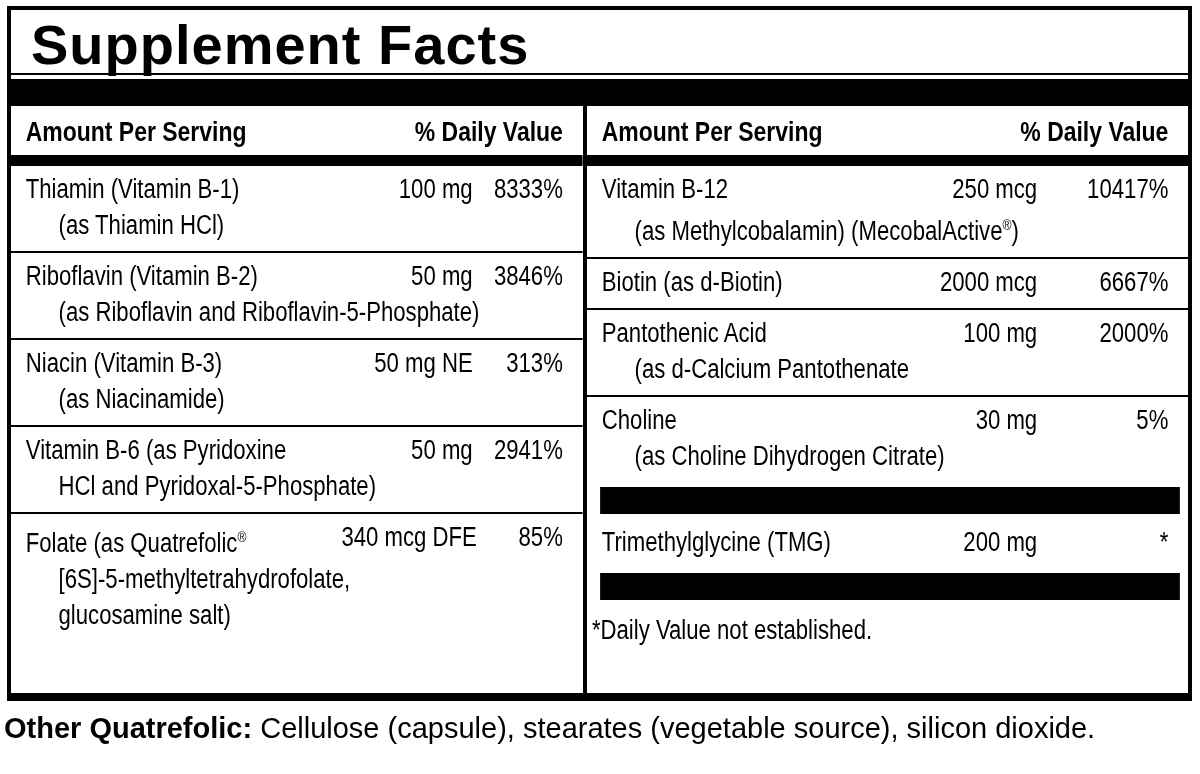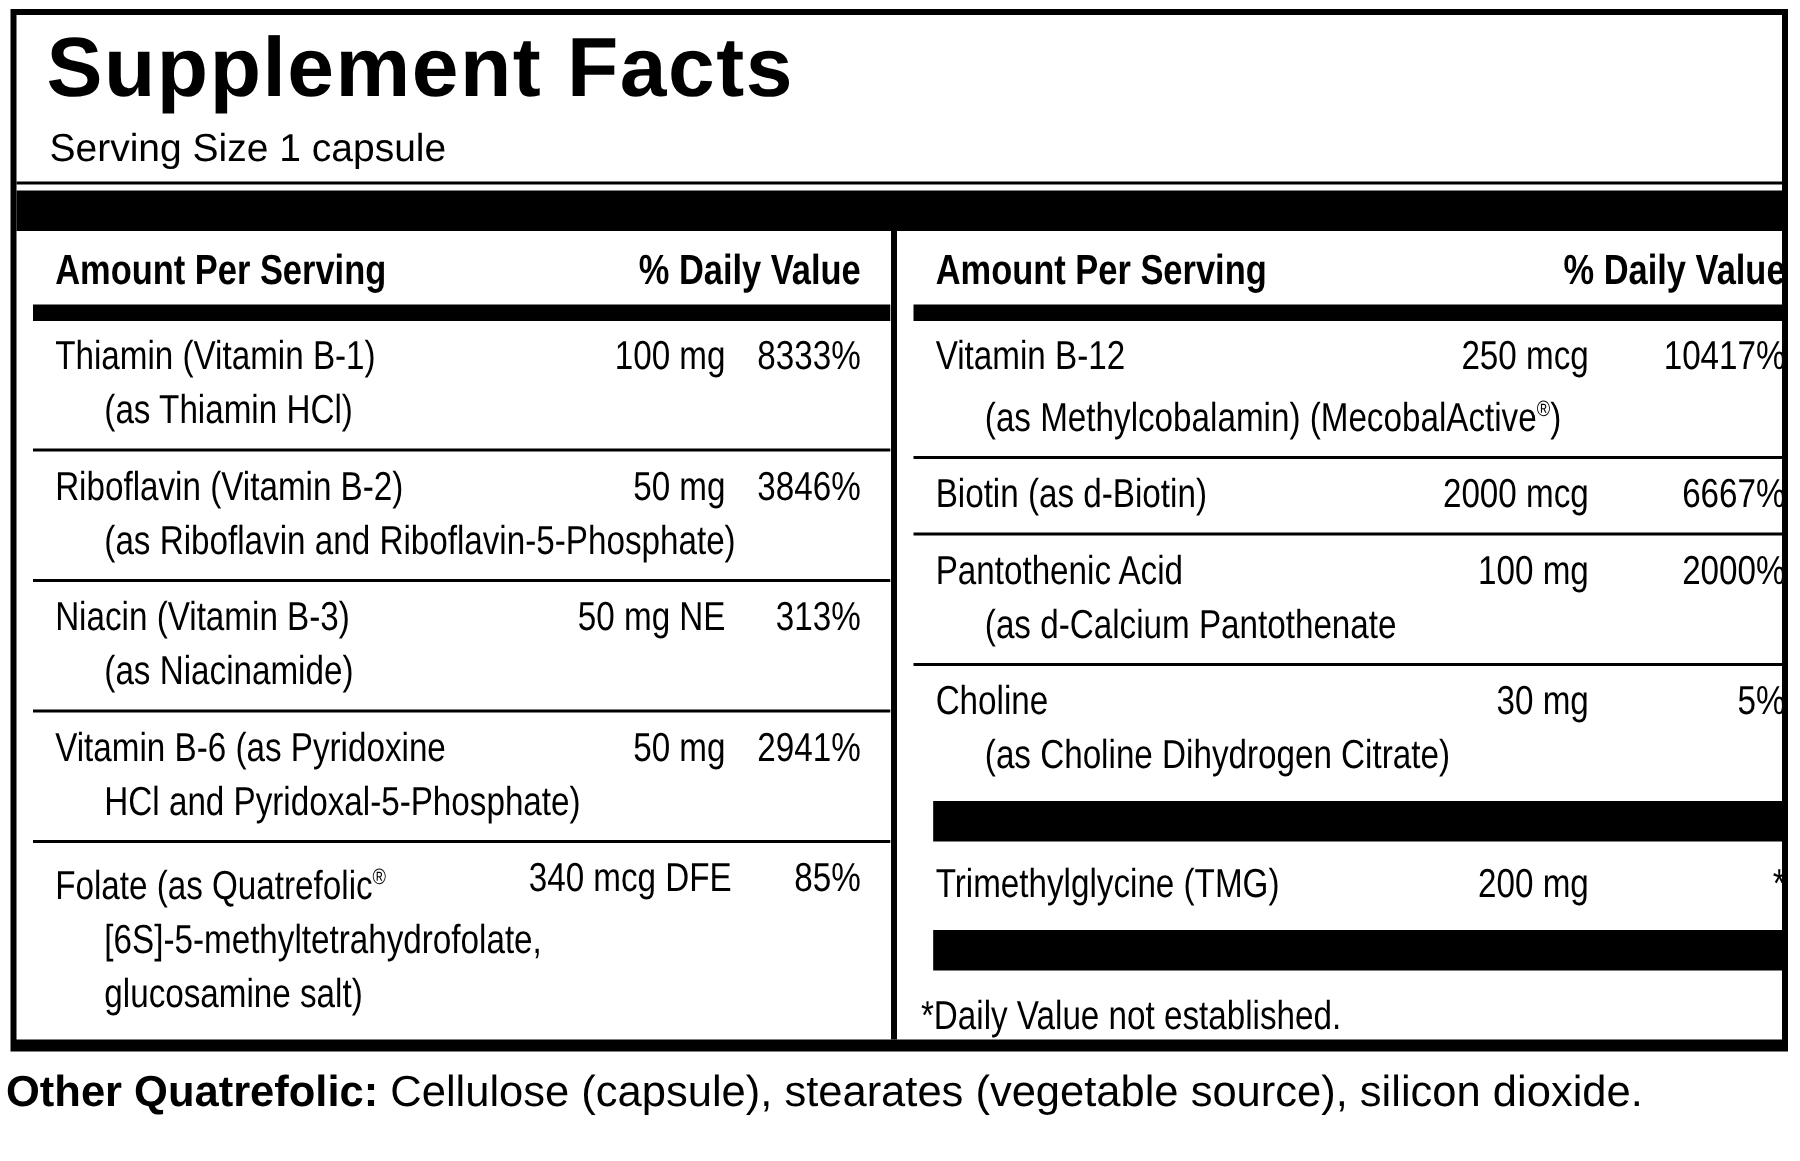--- a/index.html
+++ b/index.html
@@ -16,21 +16,21 @@
     display:flex; flex-direction:column;
   }
   .title {
     font-size:56px; font-weight:800; line-height:1.02;
     margin:6px 0 0 20px; letter-spacing:1px; white-space:nowrap;
   }
   .serving { font-size:26px; line-height:1; margin:12px 0 10px 22px; }
   .rule-thin-full { height:2px; background:#000; }
   .bar-top { height:27px; background:#000; margin-top:4px; }
   .cols { display:flex; flex:1; min-height:0; }
-  .col { overflow:hidden;padding-left:11px; }
+  .col { overflow:hidden; }
   .col.left  { width:572px; }
   .col.right { flex:1; }
   .divider { width:4px; background:#000; }
   .col-inner { transform:scaleX(0.82); transform-origin:0 0; }
   .col.left  .col-inner { width:697px; }
   .col.right .col-inner { width:733px; }
   .col-header {
     display:flex; justify-content:space-between; align-items:flex-end;
     font-weight:700; font-size:28px; line-height:1;
     padding:12px 24px 9px 18px; white-space:nowrap;
@@ -52,21 +52,20 @@
     position:absolute; left:4px; top:710px; width:1192px;
     font-size:29px; line-height:1.3; white-space:nowrap;
   }
   .other .oi-label { font-weight:800; }
 </style>
 </head>
 <body>
 
 <div class="label-box">
   <div class="title">Supplement Facts</div>
-  <div class="serving">Serving Size 1 capsule</div>
   <div class="rule-thin-full"></div>
   <div class="bar-top"></div>
 
   <div class="cols">
     <div class="col left">
       <div class="col-inner">
         <div class="col-header">
           <span>Amount Per Serving</span>
           <span>% Daily Value</span>
         </div>

